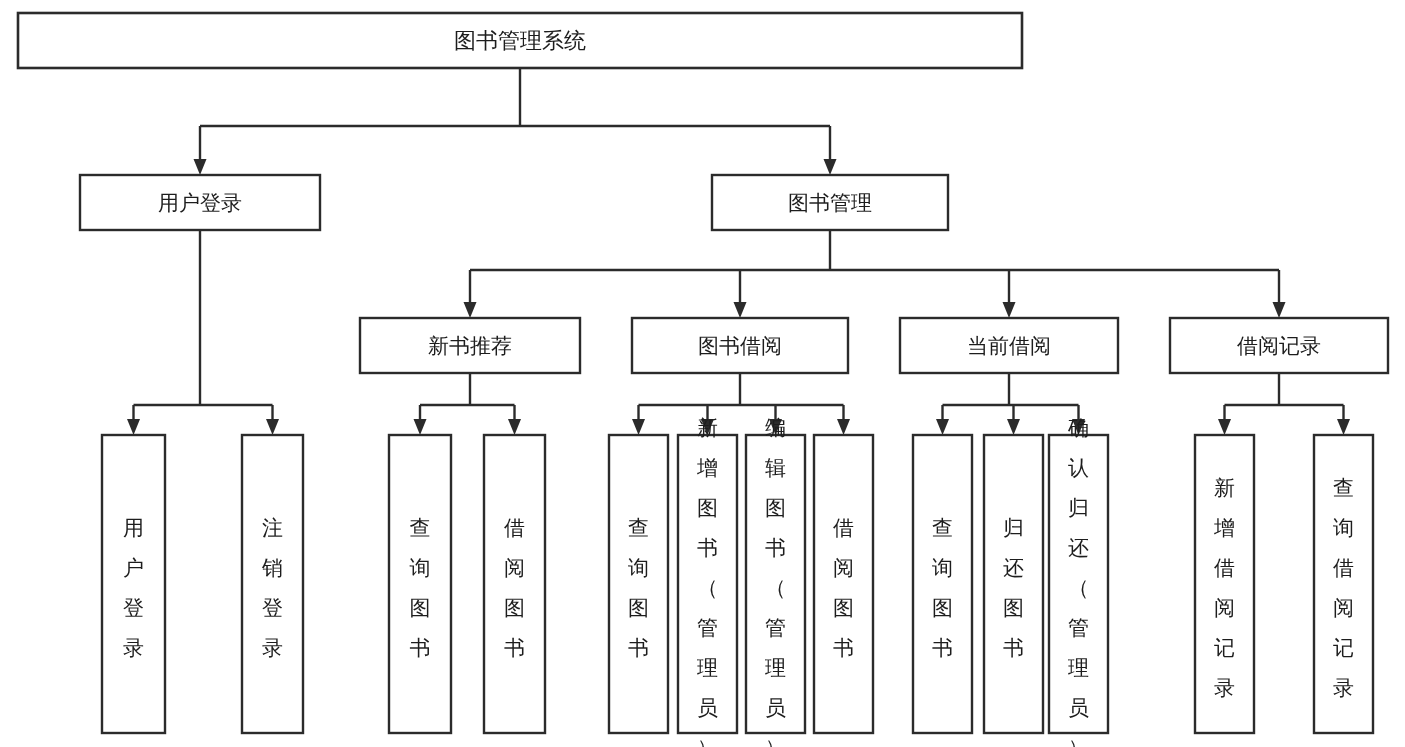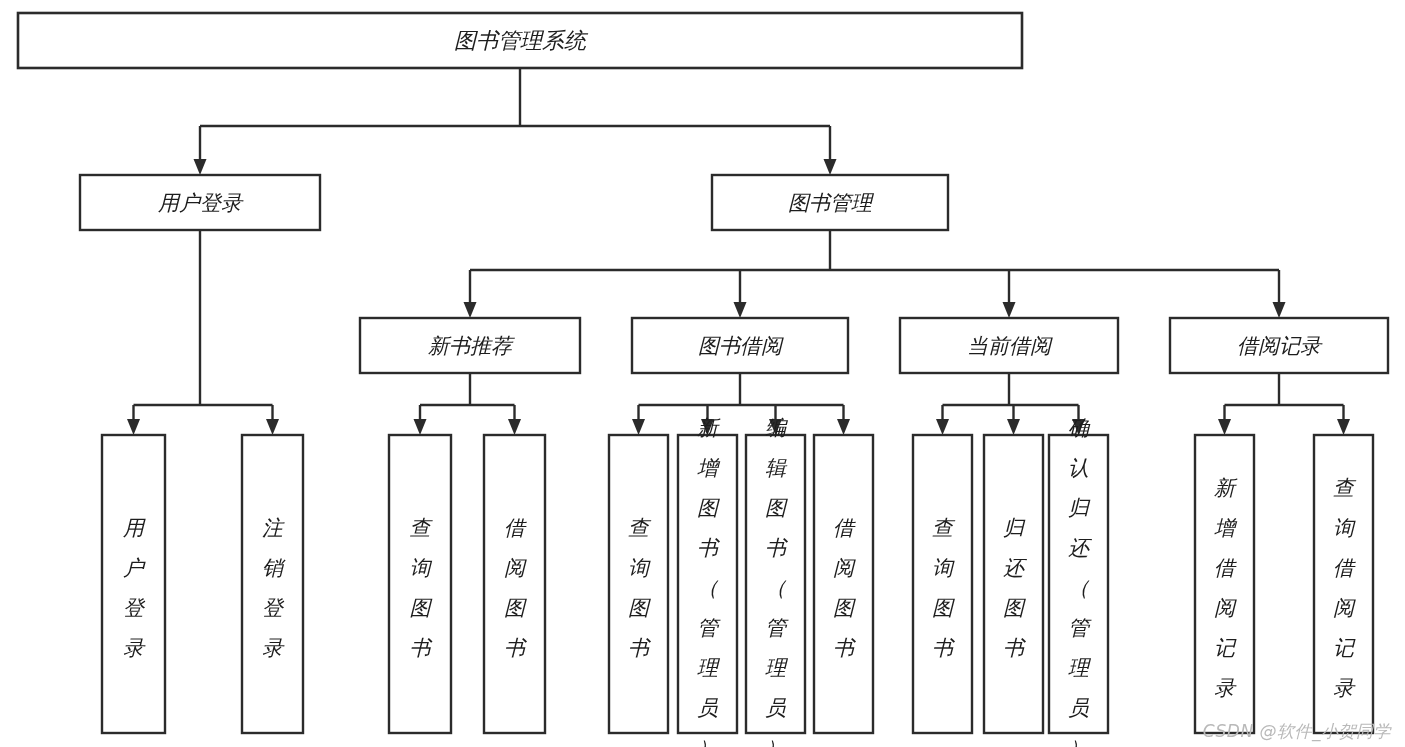--- a/index.html
+++ b/index.html
@@ -10,21 +10,20 @@
   }
   body {
     font-family: "DejaVu Sans", "Liberation Sans", sans-serif;
   }
   #diagram-root {
     position: relative;
     width: 1405px;
     height: 747px;
     background: #ffffff;
     overflow: hidden;
-    font-style: italic;
   }
   svg#flow-svg {
     position: absolute;
     left: 0;
     top: 0;
     width: 1405px;
     height: 747px;
     display: block;
   }
   .node-rect {
@@ -224,14 +223,13 @@
         <g>
           <rect x="1195" y="435" width="59" height="298" class="node-rect"></rect>
           <text x="1224.5" y="495.2" class="vert-label"><tspan x="1224.5" dy="0">新</tspan><tspan x="1224.5" dy="40">增</tspan><tspan x="1224.5" dy="40">借</tspan><tspan x="1224.5" dy="40">阅</tspan><tspan x="1224.5" dy="40">记</tspan><tspan x="1224.5" dy="40">录</tspan></text>
         </g>
         <g>
           <rect x="1314" y="435" width="59" height="298" class="node-rect"></rect>
           <text x="1343.5" y="495.2" class="vert-label"><tspan x="1343.5" dy="0">查</tspan><tspan x="1343.5" dy="40">询</tspan><tspan x="1343.5" dy="40">借</tspan><tspan x="1343.5" dy="40">阅</tspan><tspan x="1343.5" dy="40">记</tspan><tspan x="1343.5" dy="40">录</tspan></text>
         </g>
       </g>
   </svg>
-  <div class="watermark">CSDN @软件_小贺同学</div>
 </div>
 
 </body></html>

